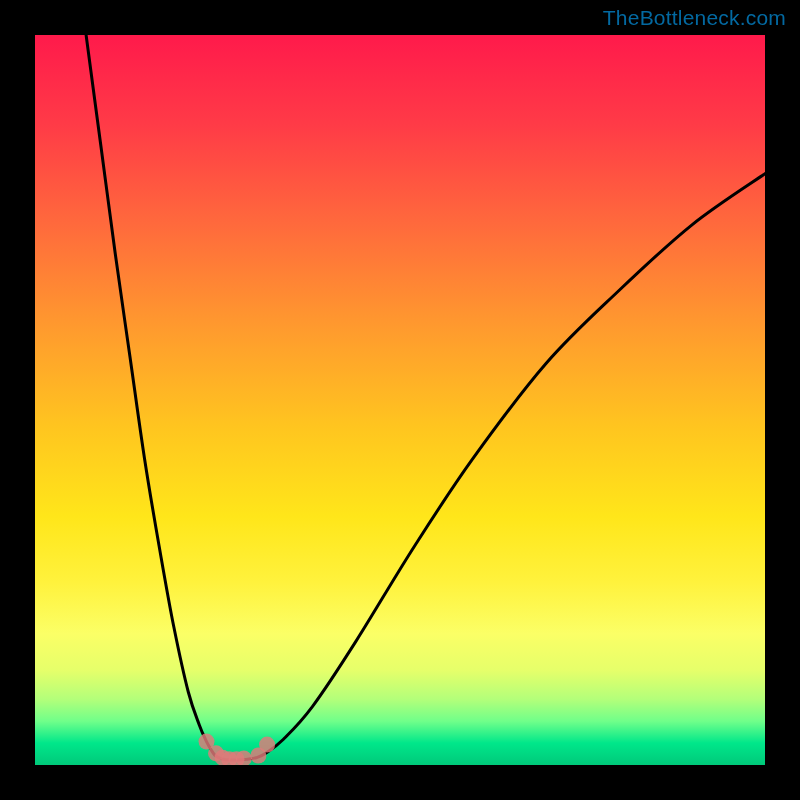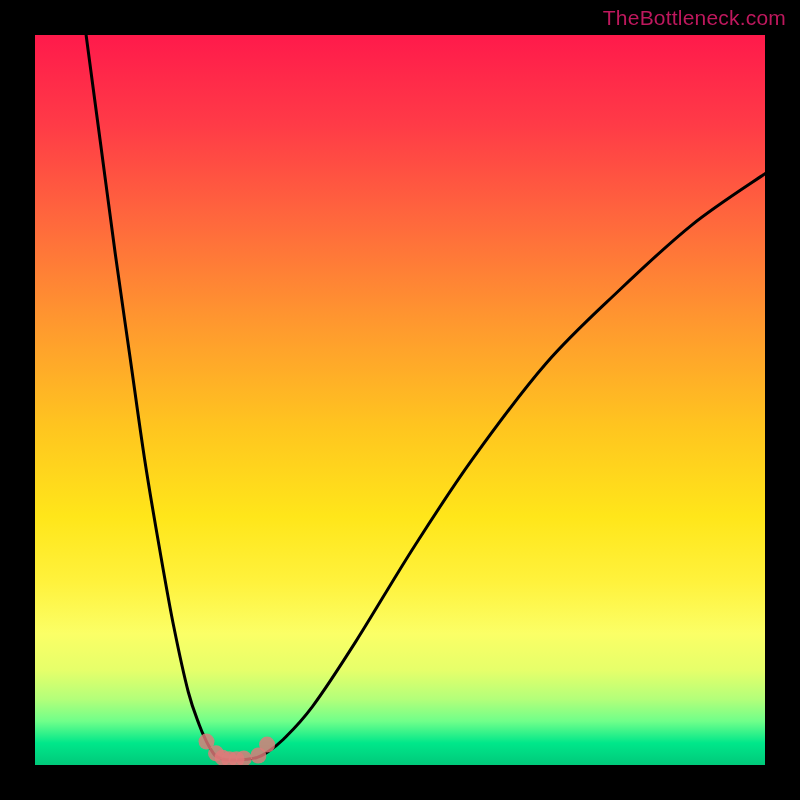--- a/index.html
+++ b/index.html
@@ -44,21 +44,21 @@
       #b3ff7a 91%,
       #70ff8a 94%,
       #00e78a 97%,
       #00c97a 100%
     );
   }
   .watermark {
     position: absolute;
     top: 6px;
     right: 14px;
-    color: #be185d;
+    color: #0369a1;
     font-size: 21px;
     font-weight: 500;
     letter-spacing: 0.2px;
   }
   svg.curve {
     position: absolute;
     inset: 0;
   }
   .dot {
     fill: #e07a7a;

